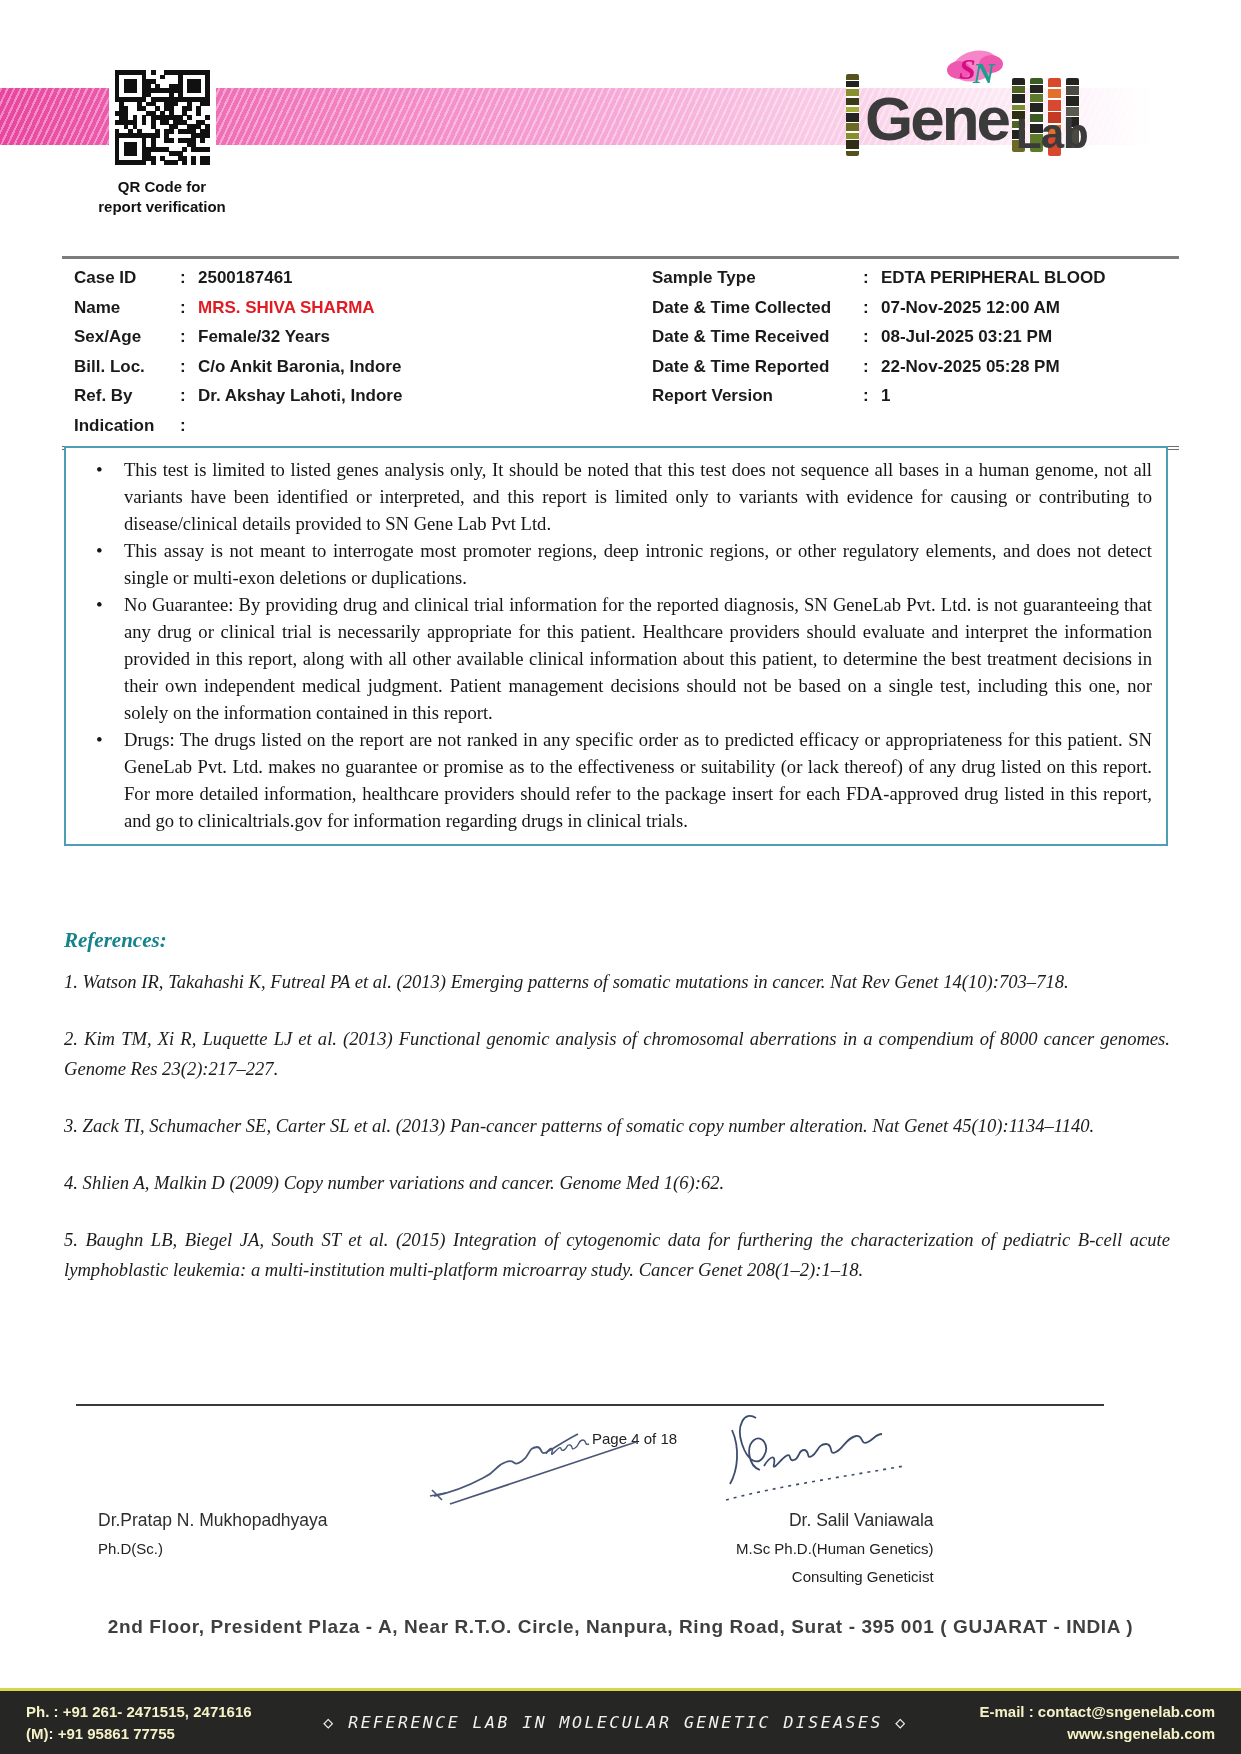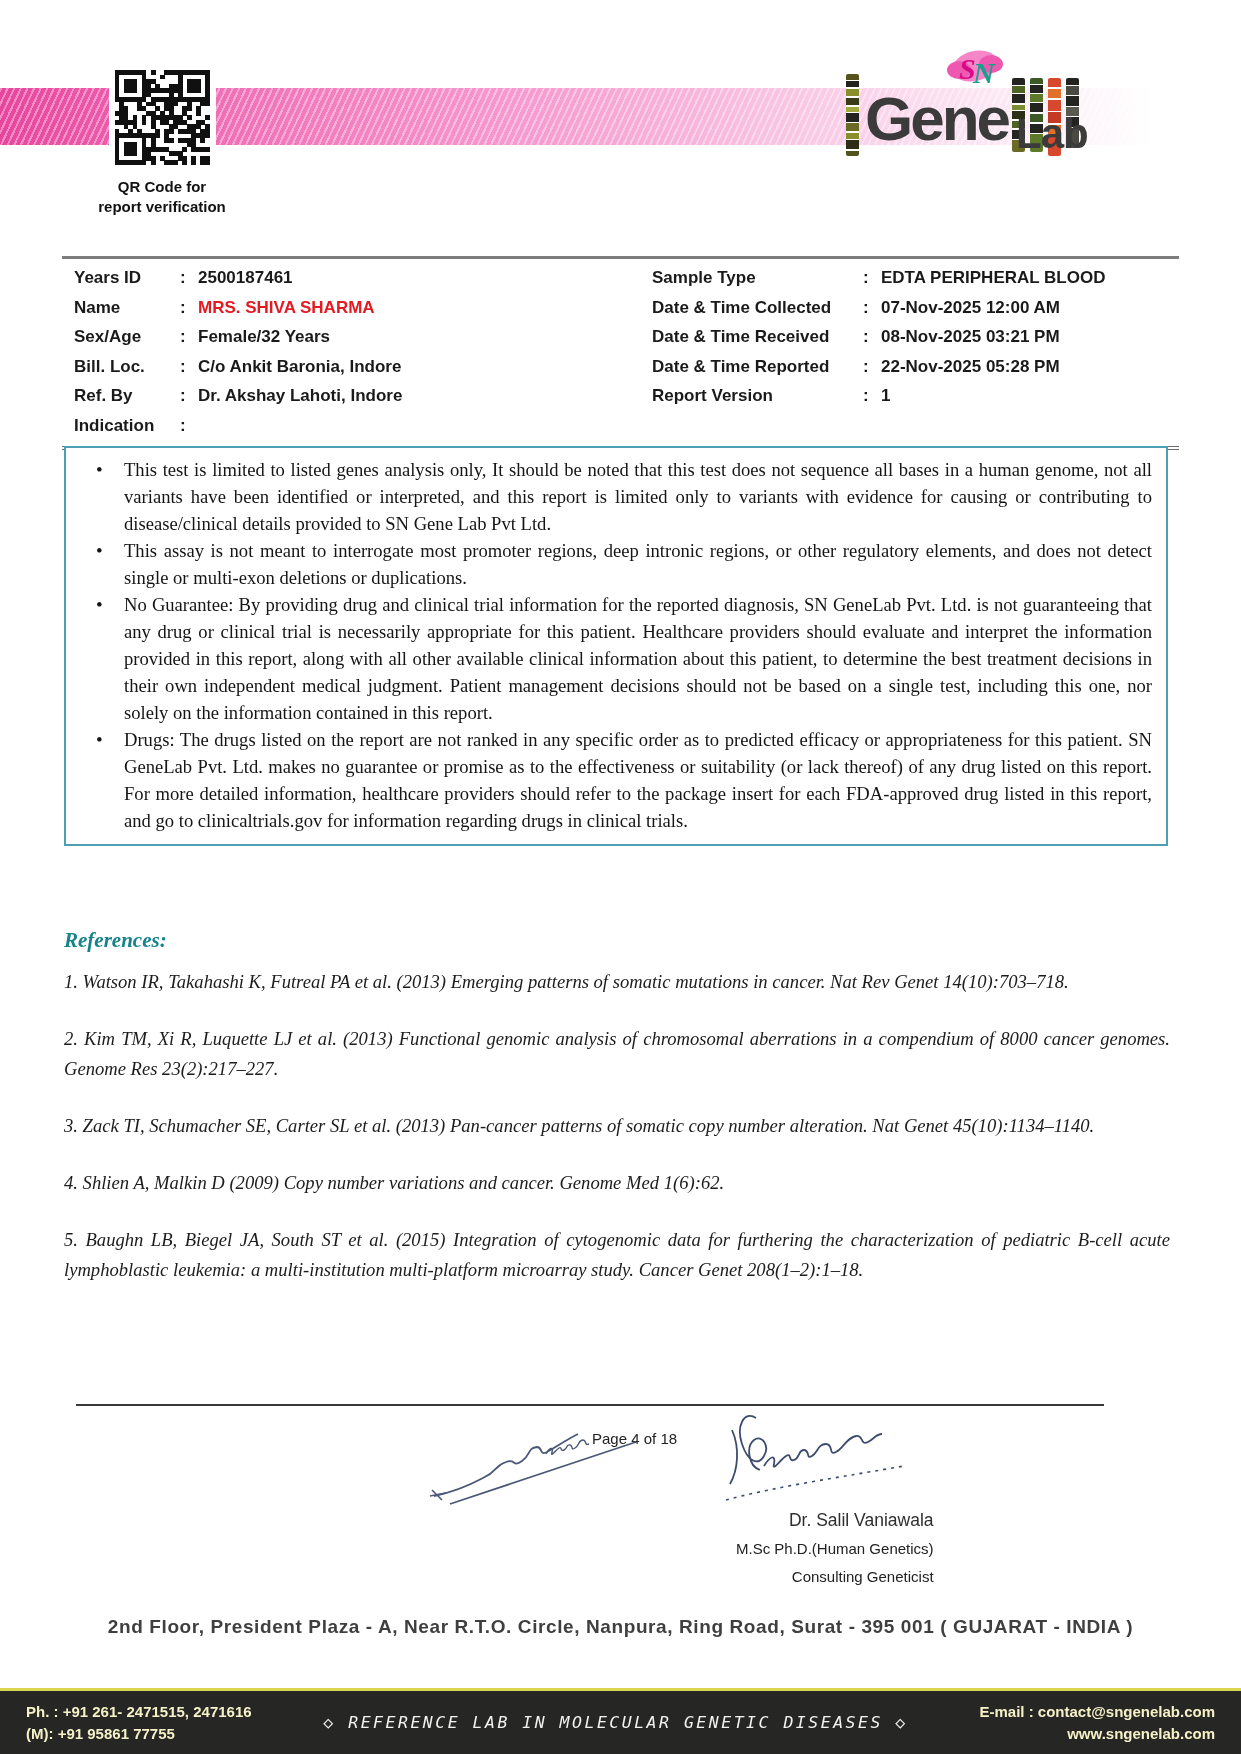--- a/index.html
+++ b/index.html
@@ -371,21 +371,21 @@
         <div class="bc bc-d"></div>
           <div class="bc bc-e"></div>
       </div>
     </div>
     <div class="lab-txt">Lab</div>
   </div>
 
   <div class="info">
     <div class="info-col col-left">
       <div class="irow">
-        <span class="ilabel">Years ID</span>
+        <span class="ilabel">Case ID</span>
           <span class="icolon">:</span>
         <span class="ivalue">2500187461</span>
         </div>
       <div class="irow">
         <span class="ilabel">Name</span>
           <span class="icolon">:</span>
         <span class="ivalue red">MRS. SHIVA SHARMA</span>
         </div>
       <div class="irow">
         <span class="ilabel">Sex/Age</span>
@@ -415,21 +415,21 @@
         <span class="ivalue">EDTA PERIPHERAL BLOOD</span>
         </div>
       <div class="irow">
         <span class="ilabel">Date &amp; Time Collected</span>
           <span class="icolon">:</span>
         <span class="ivalue">07-Nov-2025 12:00 AM</span>
         </div>
       <div class="irow">
         <span class="ilabel">Date &amp; Time Received</span>
           <span class="icolon">:</span>
-        <span class="ivalue">08-Nov-2025 03:21 PM</span>
+        <span class="ivalue">08-Jul-2025 03:21 PM</span>
         </div>
       <div class="irow">
         <span class="ilabel">Date &amp; Time Reported</span>
           <span class="icolon">:</span>
         <span class="ivalue">22-Nov-2025 05:28 PM</span>
         </div>
       <div class="irow">
         <span class="ilabel">Report Version</span>
           <span class="icolon">:</span>
         <span class="ivalue">1</span>
@@ -471,20 +471,24 @@
 
   <div class="sig-right">
     <svg width="200" height="108" viewBox="0 0 200 108">
       <path d="M38 14 C26 6 18 22 24 40 C30 58 40 62 46 52 C52 42 44 30 36 36 C28 42 30 62 42 66" fill="none" stroke="#3c4c6c" stroke-width="1.8"></path>
       <path d="M14 26 C22 44 20 66 12 80" fill="none" stroke="#3c4c6c" stroke-width="1.8"></path>
       <path d="M46 62 c6 -10 12 -12 10 -2 c-2 8 6 -4 12 -8 c6 -4 2 6 8 4 c6 -2 4 -10 10 -10 c6 0 2 10 8 6 c6 -4 6 -12 14 -12 c8 0 2 12 10 8 c8 -4 10 -14 20 -16 c8 -1 4 10 12 6 c6 -3 8 -8 14 -8" fill="none" stroke="#3c4c6c" stroke-width="1.8"></path>
       <path d="M8 96 C60 82 130 72 186 62" fill="none" stroke="#3c4c6c" stroke-width="1.6" stroke-dasharray="3 5"></path>
     </svg>
   </div>
 
+  <div class="signer signer1">
+    <div class="sname">Dr.Pratap N. Mukhopadhyaya</div>
+    <div class="squal">Ph.D(Sc.)</div>
+  </div>
   <div class="signer signer3">
     <div class="sname">Dr. Salil Vaniawala</div>
     <div class="squal">M.Sc Ph.D.(Human Genetics)</div>
     <div class="squal">Consulting Geneticist</div>
   </div>
 
   <div class="address">2nd Floor, President Plaza - A, Near R.T.O. Circle, Nanpura, Ring Road, Surat - 395 001 ( GUJARAT - INDIA )</div>
 
   <div class="bottom-bar">
     <div class="bb-left">

